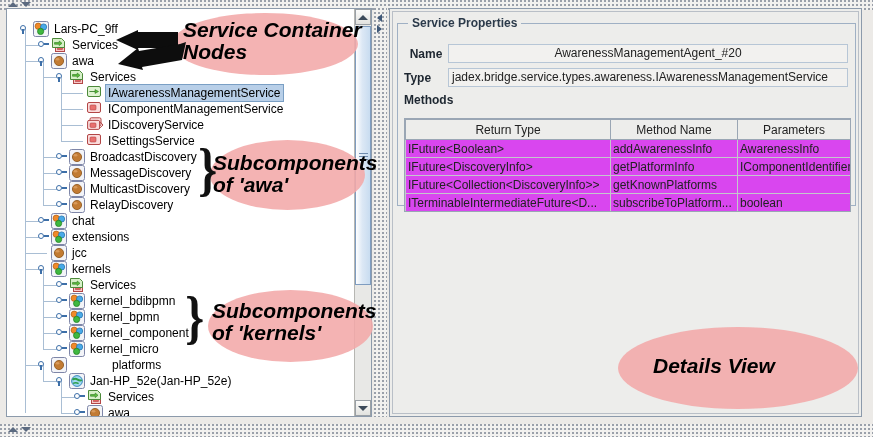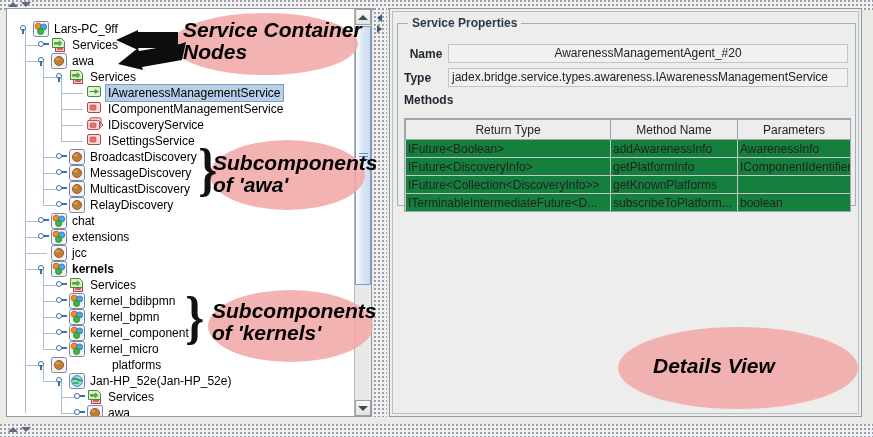--- a/index.html
+++ b/index.html
@@ -73,21 +73,21 @@
   .fld-label{font-size:12px;font-weight:bold;color:#1d2630;}
   .txtbox{background:#f2f1ef;border:1px solid #b7c6d6;box-sizing:border-box;
      font-size:12px;color:#222;padding:1px 3px;line-height:15px;white-space:nowrap;overflow:hidden;}
 
   .tbl-wrap{position:absolute;left:6px;top:88px;width:447px;height:94px;
       background:#ffffff;border:1px solid #9aa6b4;box-sizing:border-box;overflow:hidden;}
   table.meth{border-collapse:collapse;width:100%;table-layout:fixed;}
   table.meth th{background:#ededeb;border:1px solid #9aa6b4;font-size:12px;font-weight:normal;
       color:#222;height:17px;text-align:center;}
   table.meth td{border:1px solid #c3c7cc;font-size:12px;color:#222;height:17px;
-      padding:0 2px;white-space:nowrap;overflow:hidden;background:#15803d;}
+      padding:0 2px;white-space:nowrap;overflow:hidden;background:#d946ef;}
 
   
   .ellipse{position:absolute;border-radius:50%;background:#f2a9a9;opacity:.88;}
   .anno-txt{position:absolute;font-size:21px;font-weight:bold;color:#000;line-height:1.05;white-space:pre;font-style:italic;}
   .arrow{position:absolute;}
   .brace{position:absolute;font-size:60px;font-weight:bold;color:#111;
       font-family:"Liberation Serif","DejaVu Serif",serif;line-height:1;transform:scaleX(.8);}
 </style>
 </head>
 <body>
@@ -310,21 +310,21 @@
           <span class="ico" style="left: 44px; top: 0px;">
             <svg width="16" height="16" viewBox="0 0 16 16">
       <rect x="0.5" y="0.5" width="15" height="15" rx="2" fill="#f3f4f8" stroke="#7e86a8"></rect>
       <circle cx="8" cy="8" r="4.6" fill="#c27b33" stroke="#8a5318" stroke-width=".8"></circle>
       <ellipse cx="6.5" cy="6.3" rx="1.9" ry="1.3" fill="#dda063" opacity=".85"></ellipse>
     </svg>
           </span>
           <span class="lbl" style="position: absolute; left: 63px;">jcc</span>
         </div>
         <div class="hline" style="left: 18px; width: 14px; top: 260px;"></div>
-        <div class="row" style="top: 252px; width: 348px; font-weight: bold;">
+        <div class="row" style="top: 252px; width: 348px;">
           <span class="handle exp" style="position: absolute; left: 31px; top: 2px;">
             <span class="ring"></span>
             <span class="stub"></span>
           </span>
           <span class="ico" style="left: 44px; top: 0px;">
             <svg width="16" height="16" viewBox="0 0 16 16">
       <rect x="0.5" y="0.5" width="15" height="15" rx="2" fill="#f3f4f8" stroke="#7e86a8"></rect>
       <circle cx="5.2" cy="5.2" r="3.1" fill="#f08a2a" stroke="#b35f10" stroke-width=".7"></circle>
       <circle cx="10.6" cy="6.0" r="3.1" fill="#49a9e8" stroke="#1e6ea8" stroke-width=".7"></circle>
       <circle cx="7.6" cy="10.4" r="3.1" fill="#3fb83f" stroke="#1d7a1d" stroke-width=".7"></circle>

